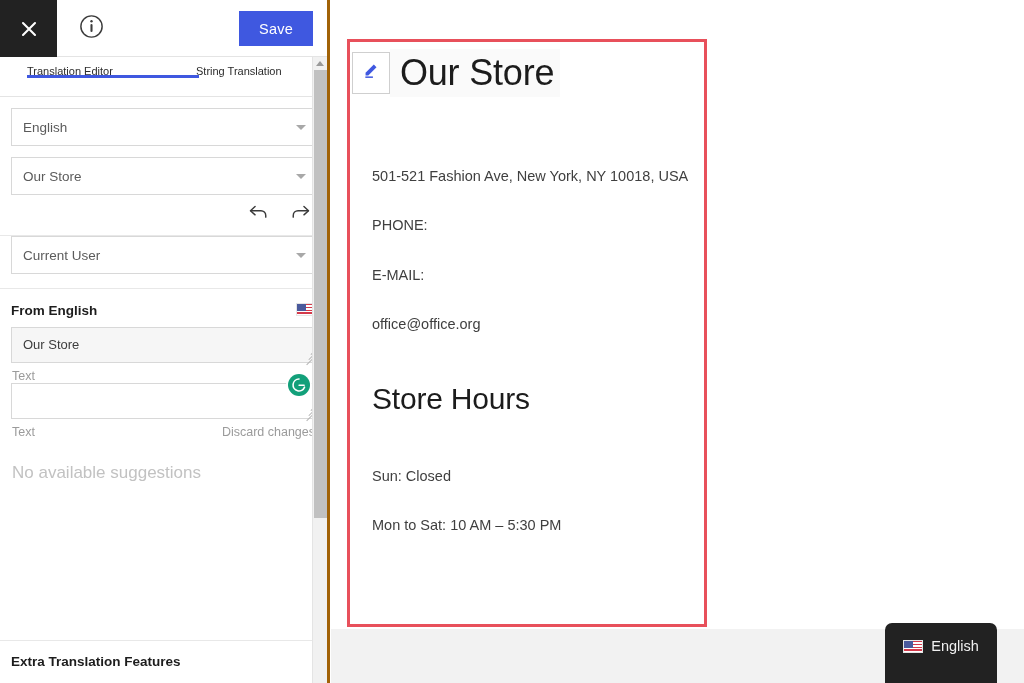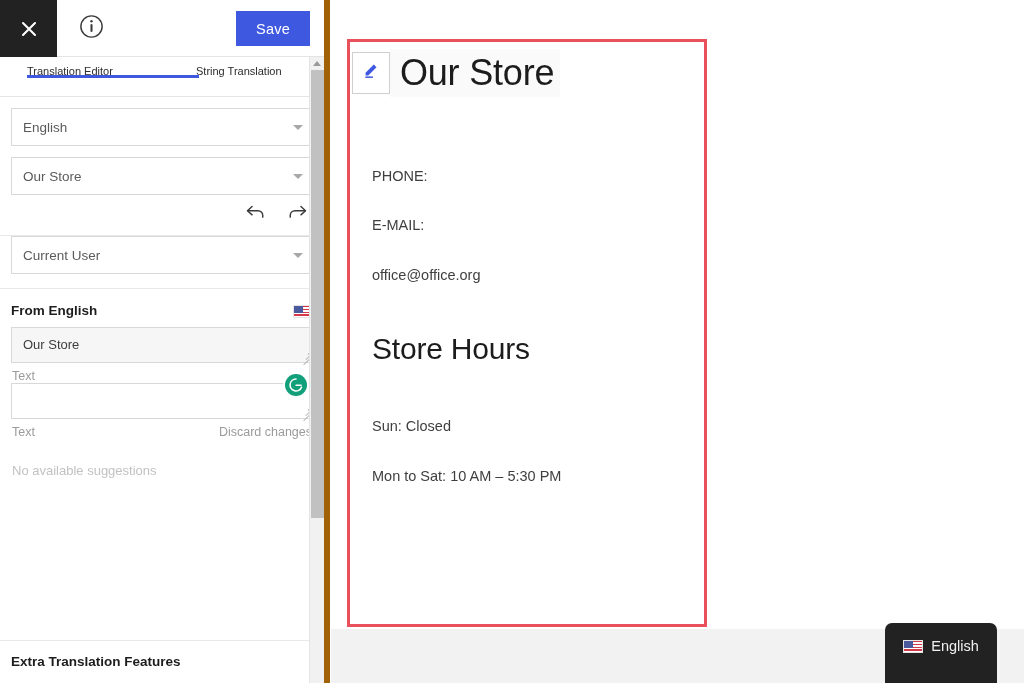--- a/index.html
+++ b/index.html
@@ -22,21 +22,21 @@
   }
 
   
   .sidebar {
     position: absolute;
     left: 0;
     top: 0;
     width: 330px;
     height: 683px;
     background: #ffffff;
-    border-right: 6px solid #a16207;
+    border-right: 3px solid #a16207;
     box-sizing: border-box;
     overflow: hidden;
   }
 
   
   .topbar {
     position: relative;
     height: 57px;
     background: #ffffff;
     border-bottom: 1px solid #e4e4e4;
@@ -157,21 +157,21 @@
 
   .sec-title {
     font-size: 13.5px;
     font-weight: bold;
     color: #1d1d1d;
     padding: 14px 0 10px 0;
   }
 
   .label-row {
     display: flex;
-    align-items: flex-end;
+    align-items: flex-start;
     justify-content: space-between;
     padding: 14px 0 9px 0;
   }
   .label-row .lbl {
     font-size: 13.5px;
     font-weight: bold;
     color: #1d1d1d;
   }
 
   .flag {
@@ -257,21 +257,21 @@
     align-items: center;
     padding: 6px 1px 0 1px;
     font-size: 12.5px;
     color: #9b9b9b;
   }
   .discard {
     color: #9b9b9b;
     cursor: pointer;
   }
   .no-sugg {
-    font-size: 13px;
+    font-size: 17px;
     color: #c2c2c2;
     padding: 24px 1px 0 1px;
   }
 
   
   .sb-track {
     position: absolute;
     right: 0;
     top: 57px;
     width: 15px;
@@ -556,20 +556,21 @@
                 <rect x="4.2" y="18.2" width="9.6" height="1.9" fill="#3f58e0"></rect>
               </svg>
             </span>
           </div>
           <div class="title-chip">
             <span class="store-title">Our Store</span>
           </div>
         </div>
 
         <div class="body-text">
+          <div class="body-line">501-521 Fashion Ave, New York, NY 10018, USA</div>
           <div class="body-line">PHONE:</div>
           <div class="body-line">E-MAIL:</div>
           <div class="body-line">office@office.org</div>
 
           <div class="hours-title">Store Hours</div>
 
           <div class="body-line">Sun: Closed</div>
           <div class="body-line">Mon to Sat: 10 AM – 5:30 PM</div>
         </div>
 

